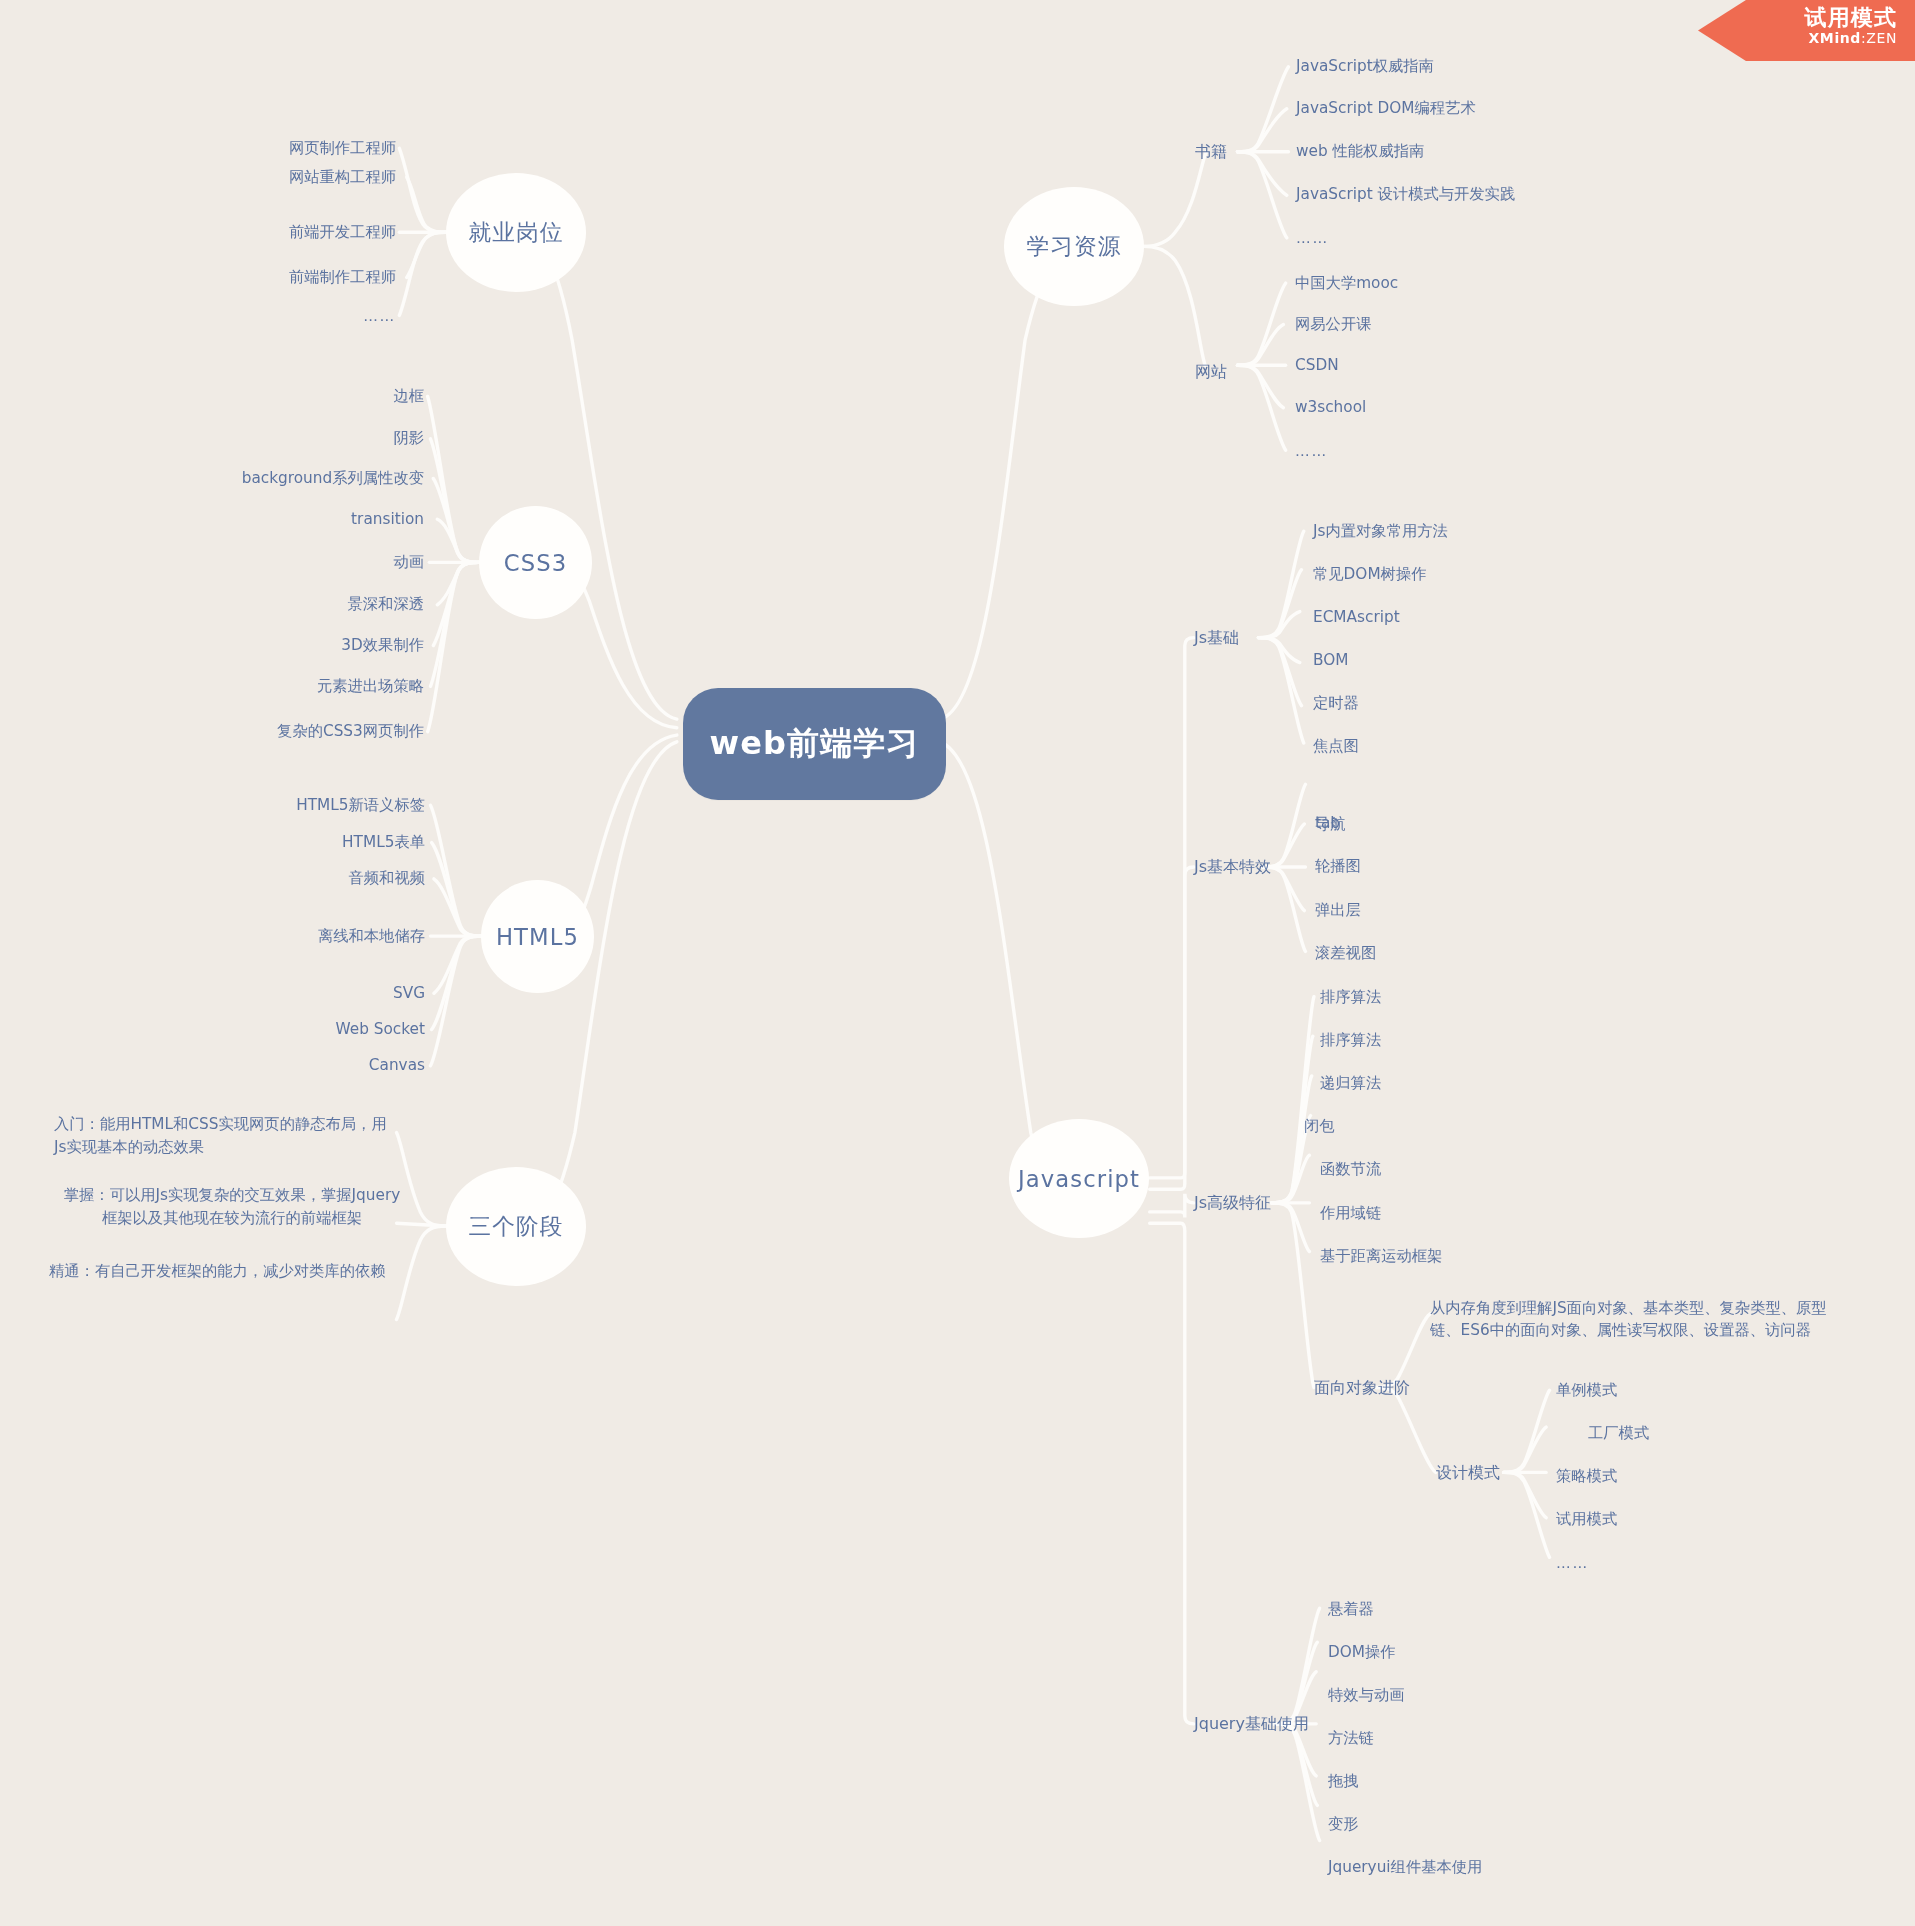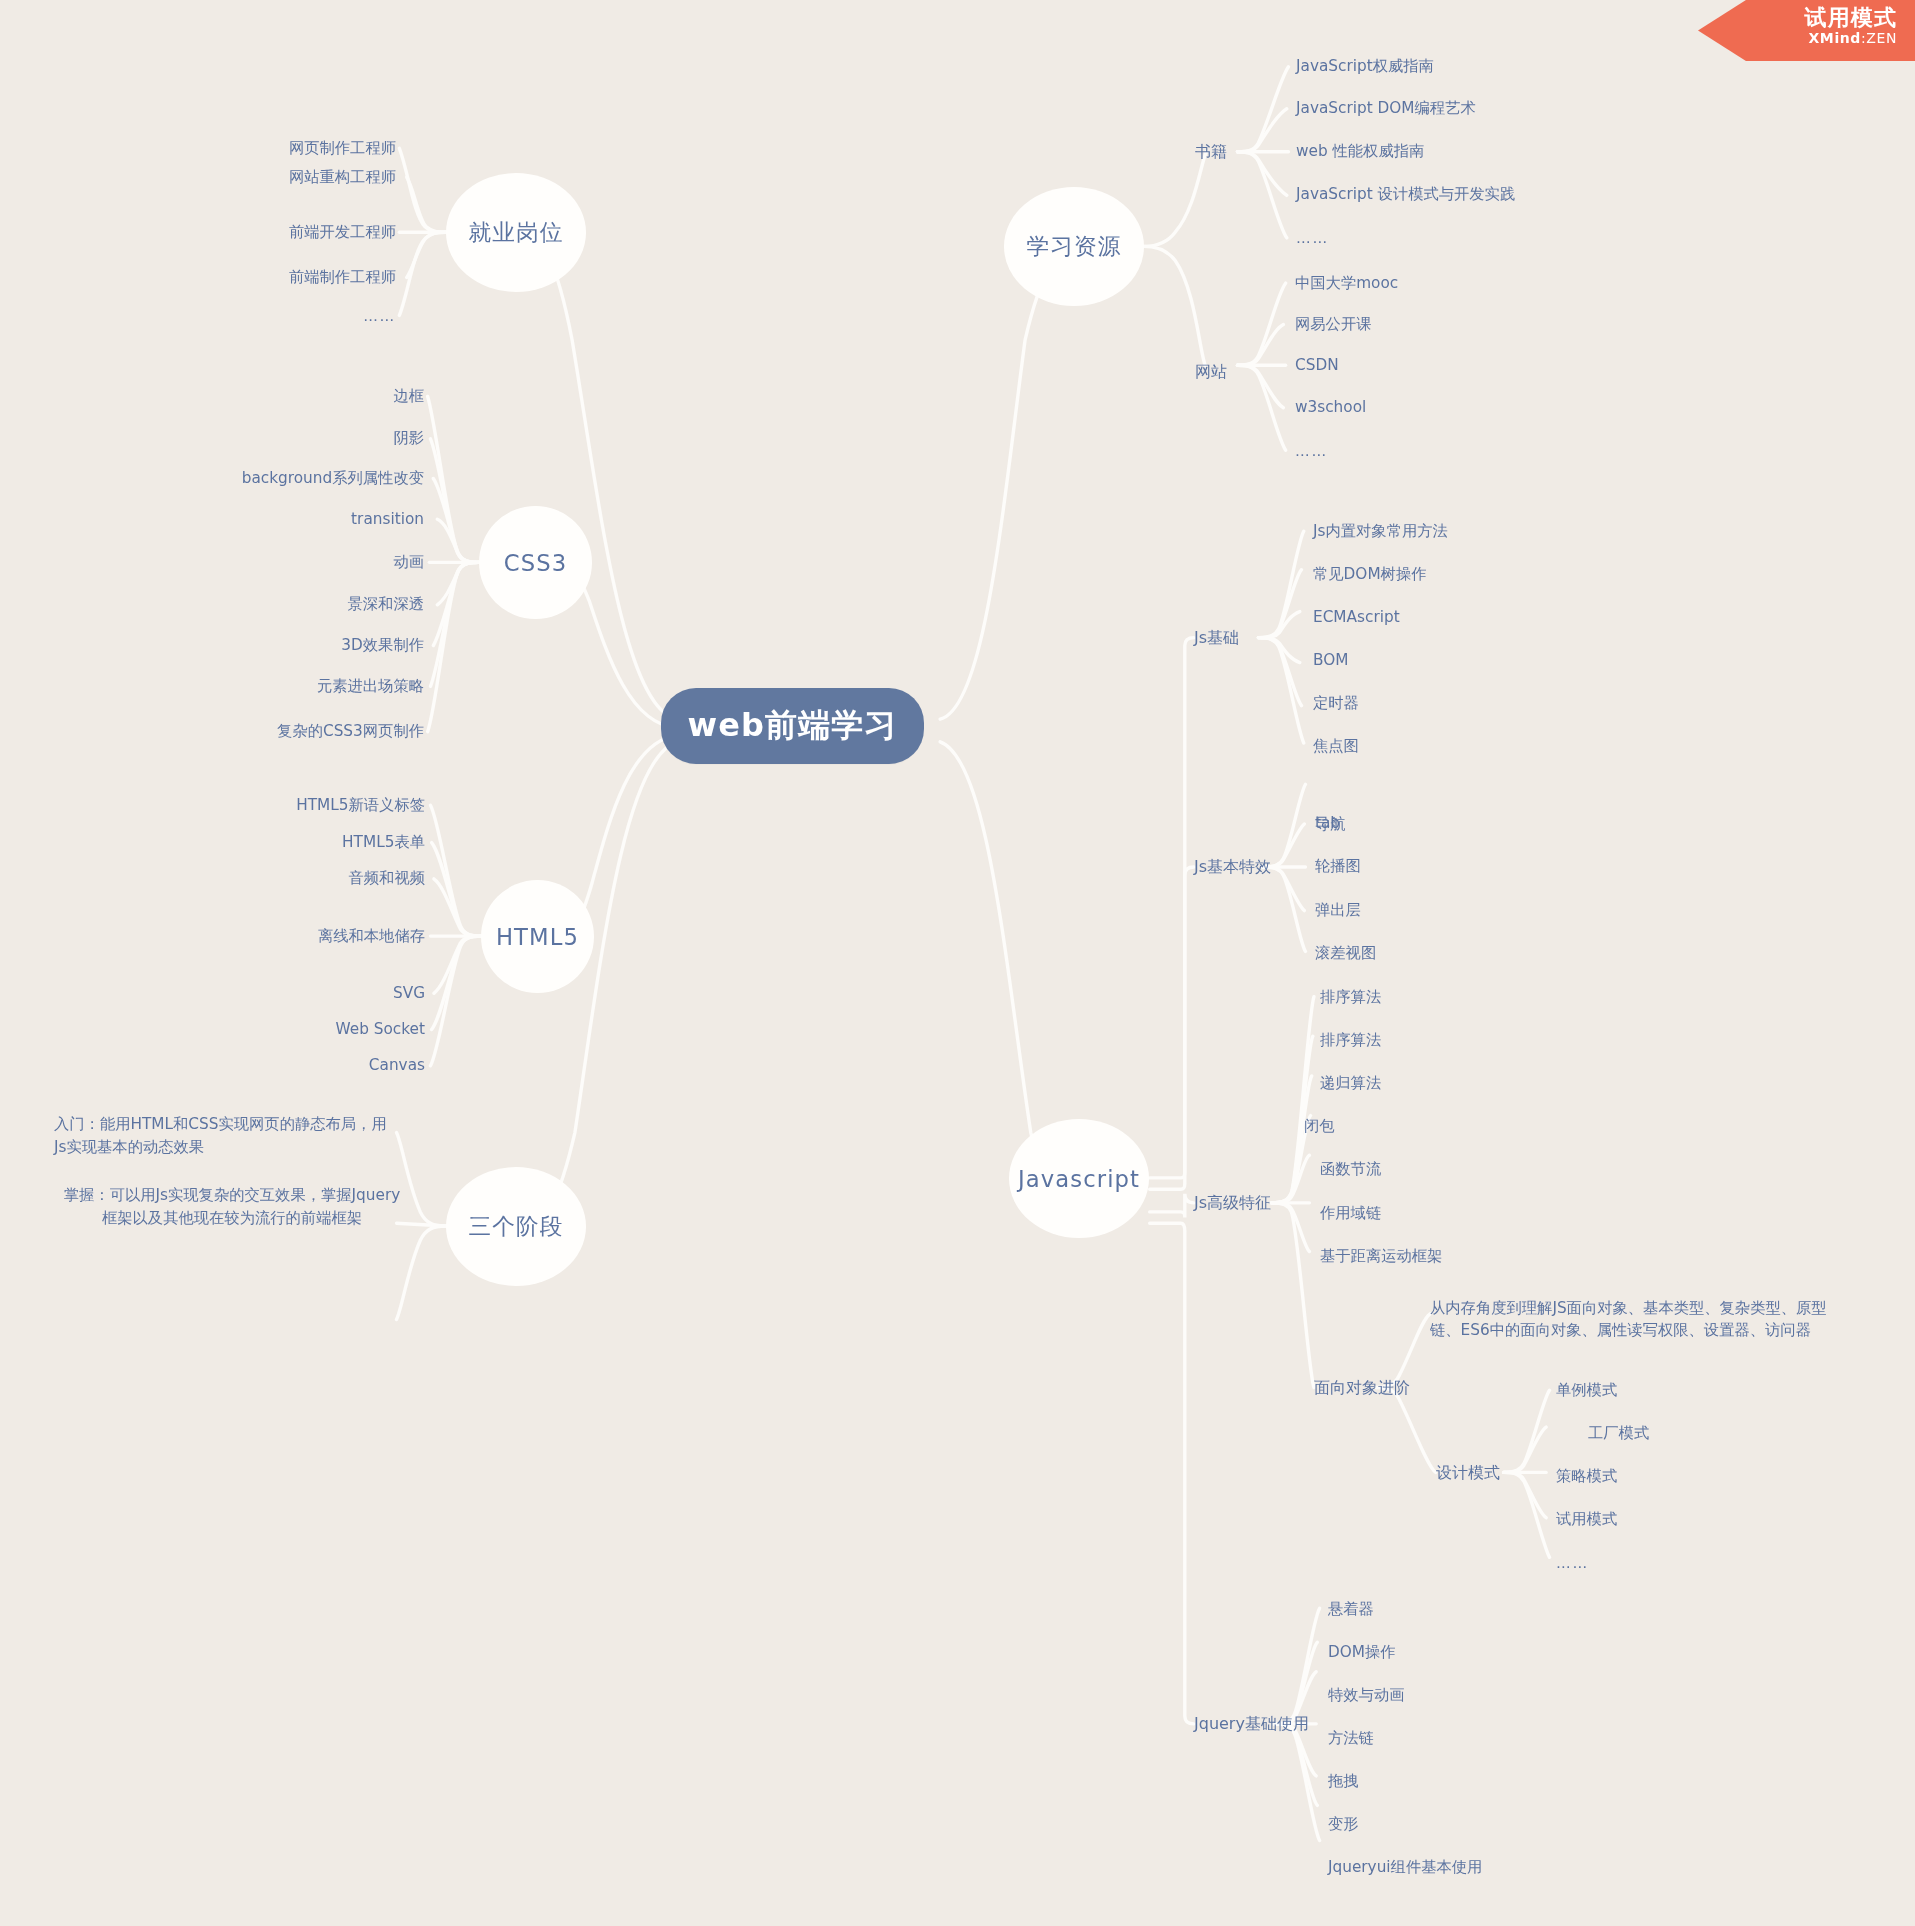--- a/index.html
+++ b/index.html
@@ -159,21 +159,21 @@
     <path d="M2250 3044 C2271 3044 2281 3046 2287 3056 C2300 3082 2312 3128 2324 3136"></path>
     <path d="M2250 3044 C2270 3044 2280 3047 2286 3059 C2300 3090 2314 3176 2326 3188"></path>
     <path d="M2250 3044 C2270 3044 2280 3048 2286 3062 C2300 3098 2318 3228 2330 3250"></path>
   </svg>
 
   <div class="trial-banner">
     <div class="t1">试用模式</div>
     <div class="t2"><b>XMind</b><span>:ZEN</span></div>
   </div>
 
-  <div class="node root" style="left:661px;top:688px;width:263px;height:76px;">web前端学习</div>
+  <div class="node root" style="left:683px;top:688px;width:263px;height:112px;">web前端学习</div>
 
   <div class="node main" style="left:446px;top:173px;width:140px;height:119px;">就业岗位</div>
   <div class="node leaf l" style="left:113px;top:135px;width:283px;height:27px;">网页制作工程师</div>
   <div class="node leaf l" style="left:113px;top:164px;width:283px;height:27px;">网站重构工程师</div>
   <div class="node leaf l" style="left:113px;top:219px;width:283px;height:27px;">前端开发工程师</div>
   <div class="node leaf l" style="left:113px;top:264px;width:283px;height:27px;">前端制作工程师</div>
   <div class="node leaf l dots" style="left:113px;top:302px;width:283px;height:27px;">……</div>
 
   <div class="node main" style="left:479px;top:506px;width:113px;height:113px;">CSS3</div>
   <div class="node leaf l" style="left:130px;top:383px;width:294px;height:27px;">边框</div>
@@ -191,20 +191,21 @@
   <div class="node leaf l" style="left:136px;top:829px;width:289px;height:27px;">HTML5表单</div>
   <div class="node leaf l" style="left:136px;top:865px;width:289px;height:27px;">音频和视频</div>
   <div class="node leaf l" style="left:136px;top:923px;width:289px;height:27px;">离线和本地储存</div>
   <div class="node leaf l" style="left:136px;top:980px;width:289px;height:27px;">SVG</div>
   <div class="node leaf l" style="left:136px;top:1016px;width:289px;height:27px;">Web Socket</div>
   <div class="node leaf l" style="left:136px;top:1052px;width:289px;height:27px;">Canvas</div>
 
   <div class="node main" style="left:446px;top:1167px;width:140px;height:119px;">三个阶段</div>
   <div class="node para" style="left:54px;top:1110px;width:340px;height:51px;">入门：能用HTML和CSS实现网页的静态布局，用Js实现基本的动态效果</div>
   <div class="node para" style="left:62px;top:1181px;width:340px;height:51px;text-align:center;">掌握：可以用Js实现复杂的交互效果，掌握Jquery框架以及其他现在较为流行的前端框架</div>
+  <div class="node para" style="left:49px;top:1246px;width:345px;height:51px;">精通：有自己开发框架的能力，减少对类库的依赖</div>
 
   <div class="node main" style="left:1004px;top:187px;width:140px;height:119px;">学习资源</div>
 
   <div class="node sub r" style="left:1195px;top:138px;width:125px;height:27px;">书籍</div>
   <div class="node leaf r" style="left:1296px;top:53px;width:396px;height:27px;">JavaScript权威指南</div>
   <div class="node leaf r" style="left:1296px;top:95px;width:396px;height:27px;">JavaScript DOM编程艺术</div>
   <div class="node leaf r" style="left:1296px;top:138px;width:396px;height:27px;">web 性能权威指南</div>
   <div class="node leaf r" style="left:1296px;top:181px;width:396px;height:27px;">JavaScript 设计模式与开发实践</div>
   <div class="node leaf r dots" style="left:1296px;top:224px;width:396px;height:27px;">……</div>
 

